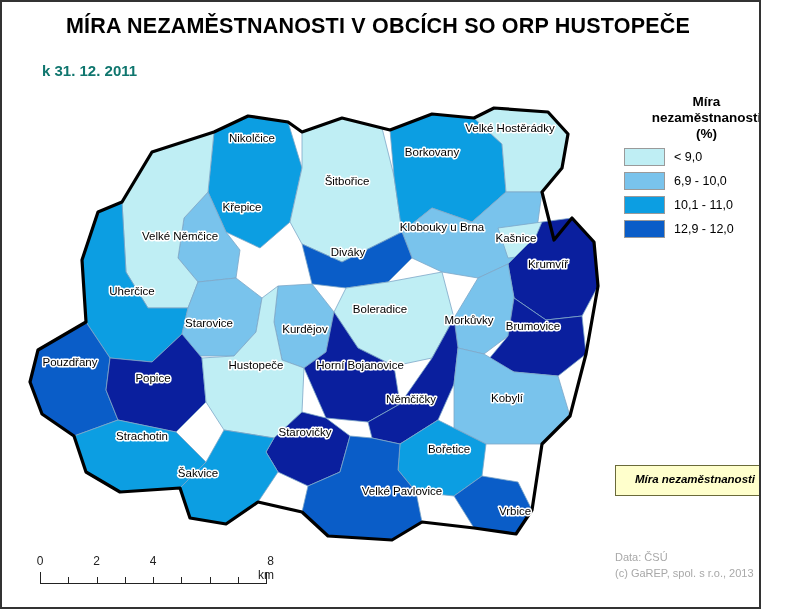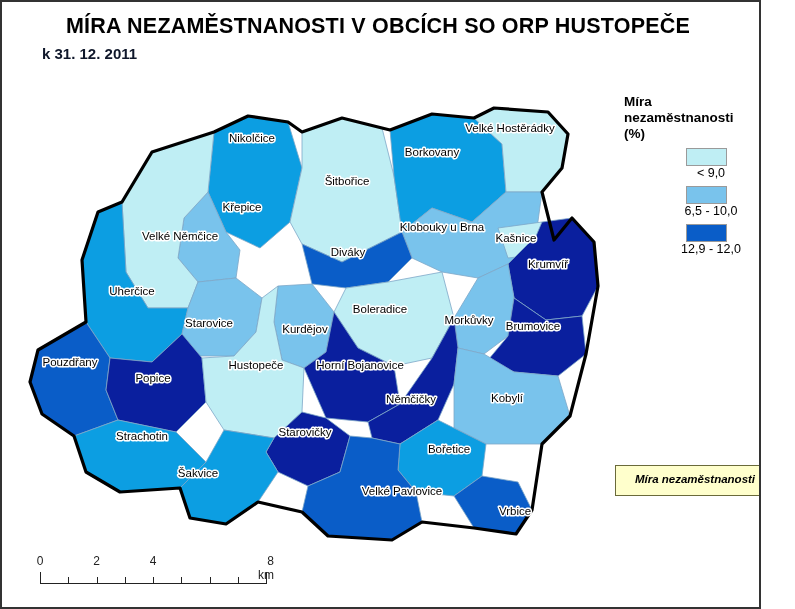--- a/index.html
+++ b/index.html
@@ -1,27 +1,27 @@
 <!DOCTYPE html>
 <html><head>
 <meta charset="utf-8">
 <style>
   html,body{margin:0;padding:0;background:#fff;}
   body{width:795px;height:609px;font-family:"Liberation Sans","DejaVu Sans",sans-serif;}
   #frame{position:relative;width:761px;height:609px;box-sizing:border-box;border:2px solid #333;background:#ffffff;overflow:hidden;}
   #title{position:absolute;left:64px;top:12px;font-size:21.5px;font-weight:bold;color:#000;letter-spacing:.2px;white-space:nowrap;}
-  #subtitle{position:absolute;left:40px;top:43px;font-size:15px;font-weight:bold;color:#0f172a;}
+  #subtitle{position:absolute;left:40px;top:60px;font-size:15px;font-weight:bold;color:#0f766e;}
   #mapwrap{position:absolute;left:0;top:70px;width:600px;height:470px;}
   svg{display:block;}
   .lbl{font-size:11.5px;fill:#000;font-family:"Liberation Sans","DejaVu Sans",sans-serif;
        paint-order:stroke fill;stroke:#ffffff;stroke-width:3px;stroke-linejoin:round;text-anchor:middle;}
   
   #legend{position:absolute;left:622px;top:92px;width:165px;}
-  #legend h4{margin:0;font-size:13.5px;font-weight:bold;line-height:1.18;color:#000;}
-  .leg-row{display:flex;align-items:center;margin-top:6px;flex-direction:column;}
+  #legend h4{margin:0;font-size:13.5px;font-weight:bold;line-height:1.18;color:#000;text-align:center;}
+  .leg-row{display:flex;align-items:center;margin-top:6px;}
   .leg-sw{width:41px;height:18px;border:1px solid #9a9a9a;box-sizing:border-box;}
   .leg-txt{margin-left:9px;font-size:12.5px;color:#000;white-space:nowrap;}
   
   #callout{position:absolute;left:613px;top:463px;width:168px;background:#ffffcc;border:1px solid #6a6a3a;
            box-sizing:border-box;padding:6px 13px 7px 5px;text-align:center;}
   #callout div{font-size:11.5px;font-style:italic;font-weight:bold;color:#000;line-height:1.35;white-space:nowrap;}
   
   #credits{position:absolute;left:613px;top:548px;font-size:11px;color:#a8a8a8;line-height:1.45;}
   
   #scalebar{position:absolute;left:38px;top:552px;width:226px;}
@@ -116,33 +116,41 @@
       <span>nezaměstnanosti</span><br>
       <span>(%)</span>
     </h4>
     <div id="legend-rows">
         <div class="leg-row">
           <div class="leg-sw" style="background: rgb(191, 238, 244);"></div>
           <div class="leg-txt">&lt; 9,0</div>
         </div>
         <div class="leg-row">
           <div class="leg-sw" style="background: rgb(121, 195, 236);"></div>
-          <div class="leg-txt">6,5 - 10,0</div>
+          <div class="leg-txt">6,9 - 10,0</div>
+        </div>
+        <div class="leg-row">
+          <div class="leg-sw" style="background: rgb(12, 158, 226);"></div>
+          <div class="leg-txt">10,1 - 11,0</div>
         </div>
         <div class="leg-row">
           <div class="leg-sw" style="background: rgb(10, 93, 200);"></div>
           <div class="leg-txt">12,9 - 12,0</div>
         </div>
       </div>
   </div>
 
   <div id="callout">
     <div>Míra nezaměstnanosti</div>
   </div>
 
+  <div id="credits">
+    <div>Data: ČSÚ</div>
+    <div>(c) GaREP, spol. s r.o., 2013</div>
+  </div>
 
   <div id="scalebar">
     <div id="scale-nums">
         <span style="left: 0px;">0</span>
         <span style="left: 56.5px;">2</span>
         <span style="left: 113px;">4</span>
         <span style="left: 226px; text-align: right;">8 km</span>
       </div>
     <div id="scale-ticks">
       <div id="scale-line"></div>

